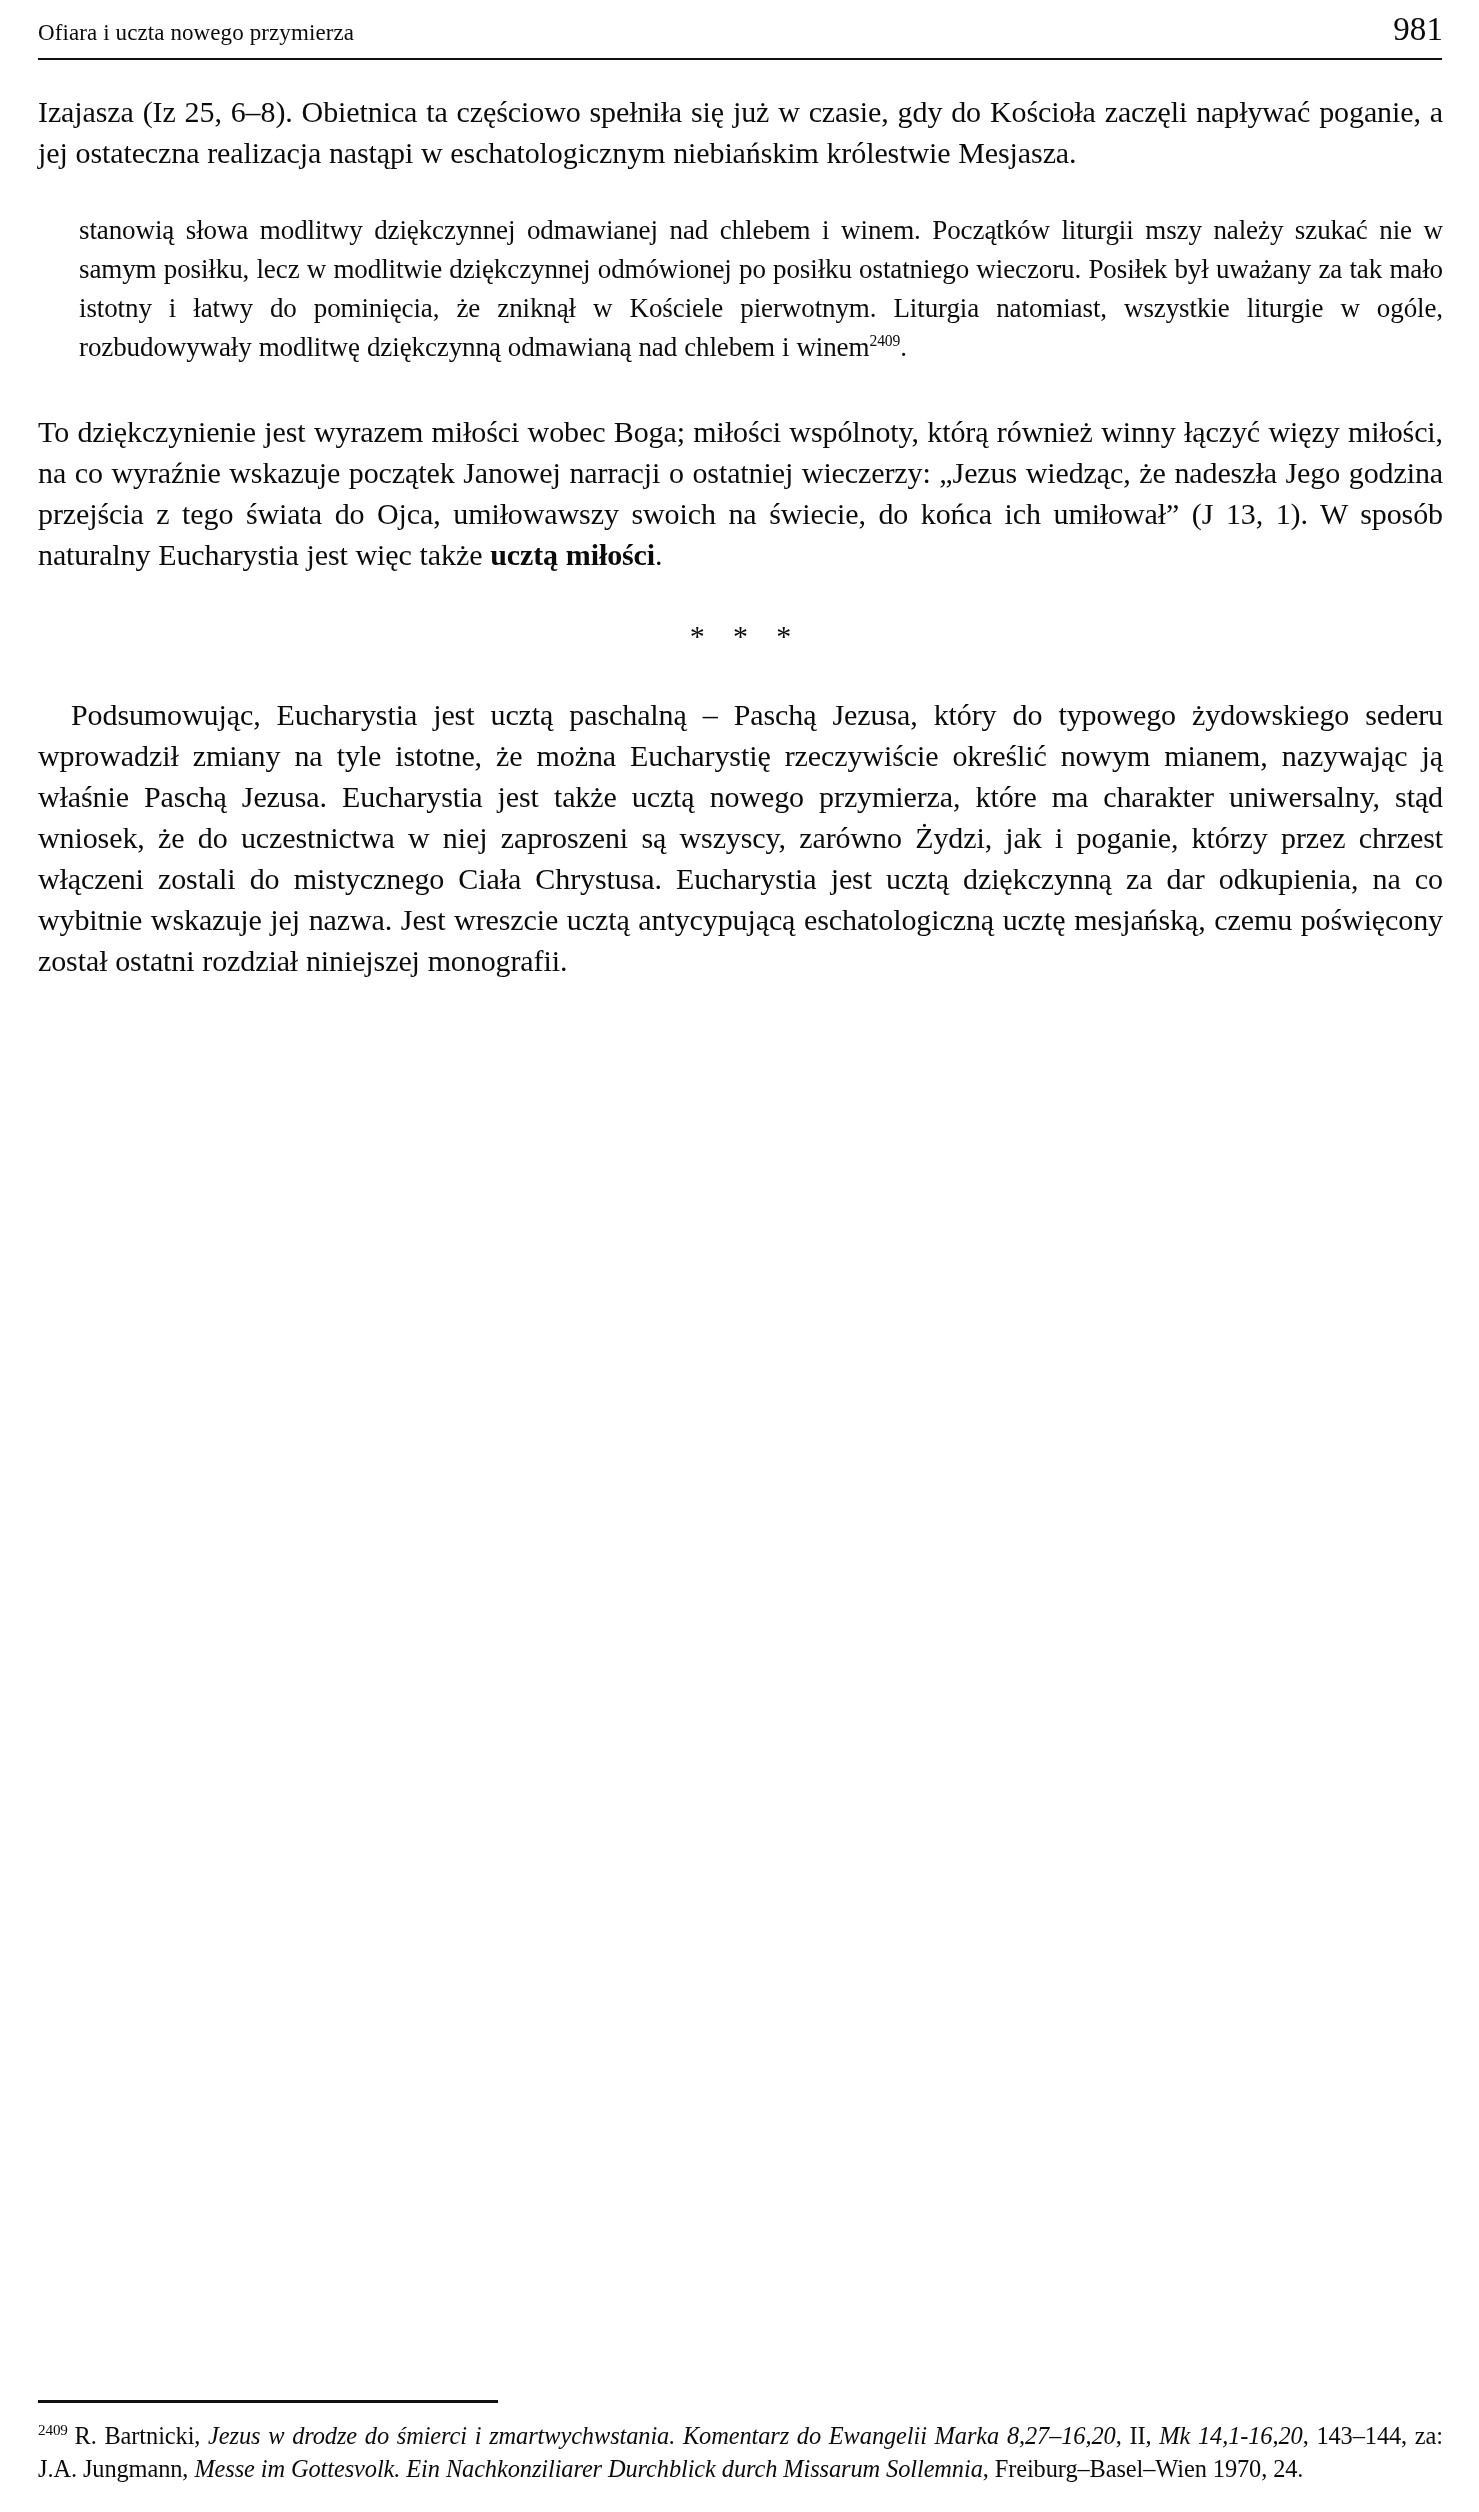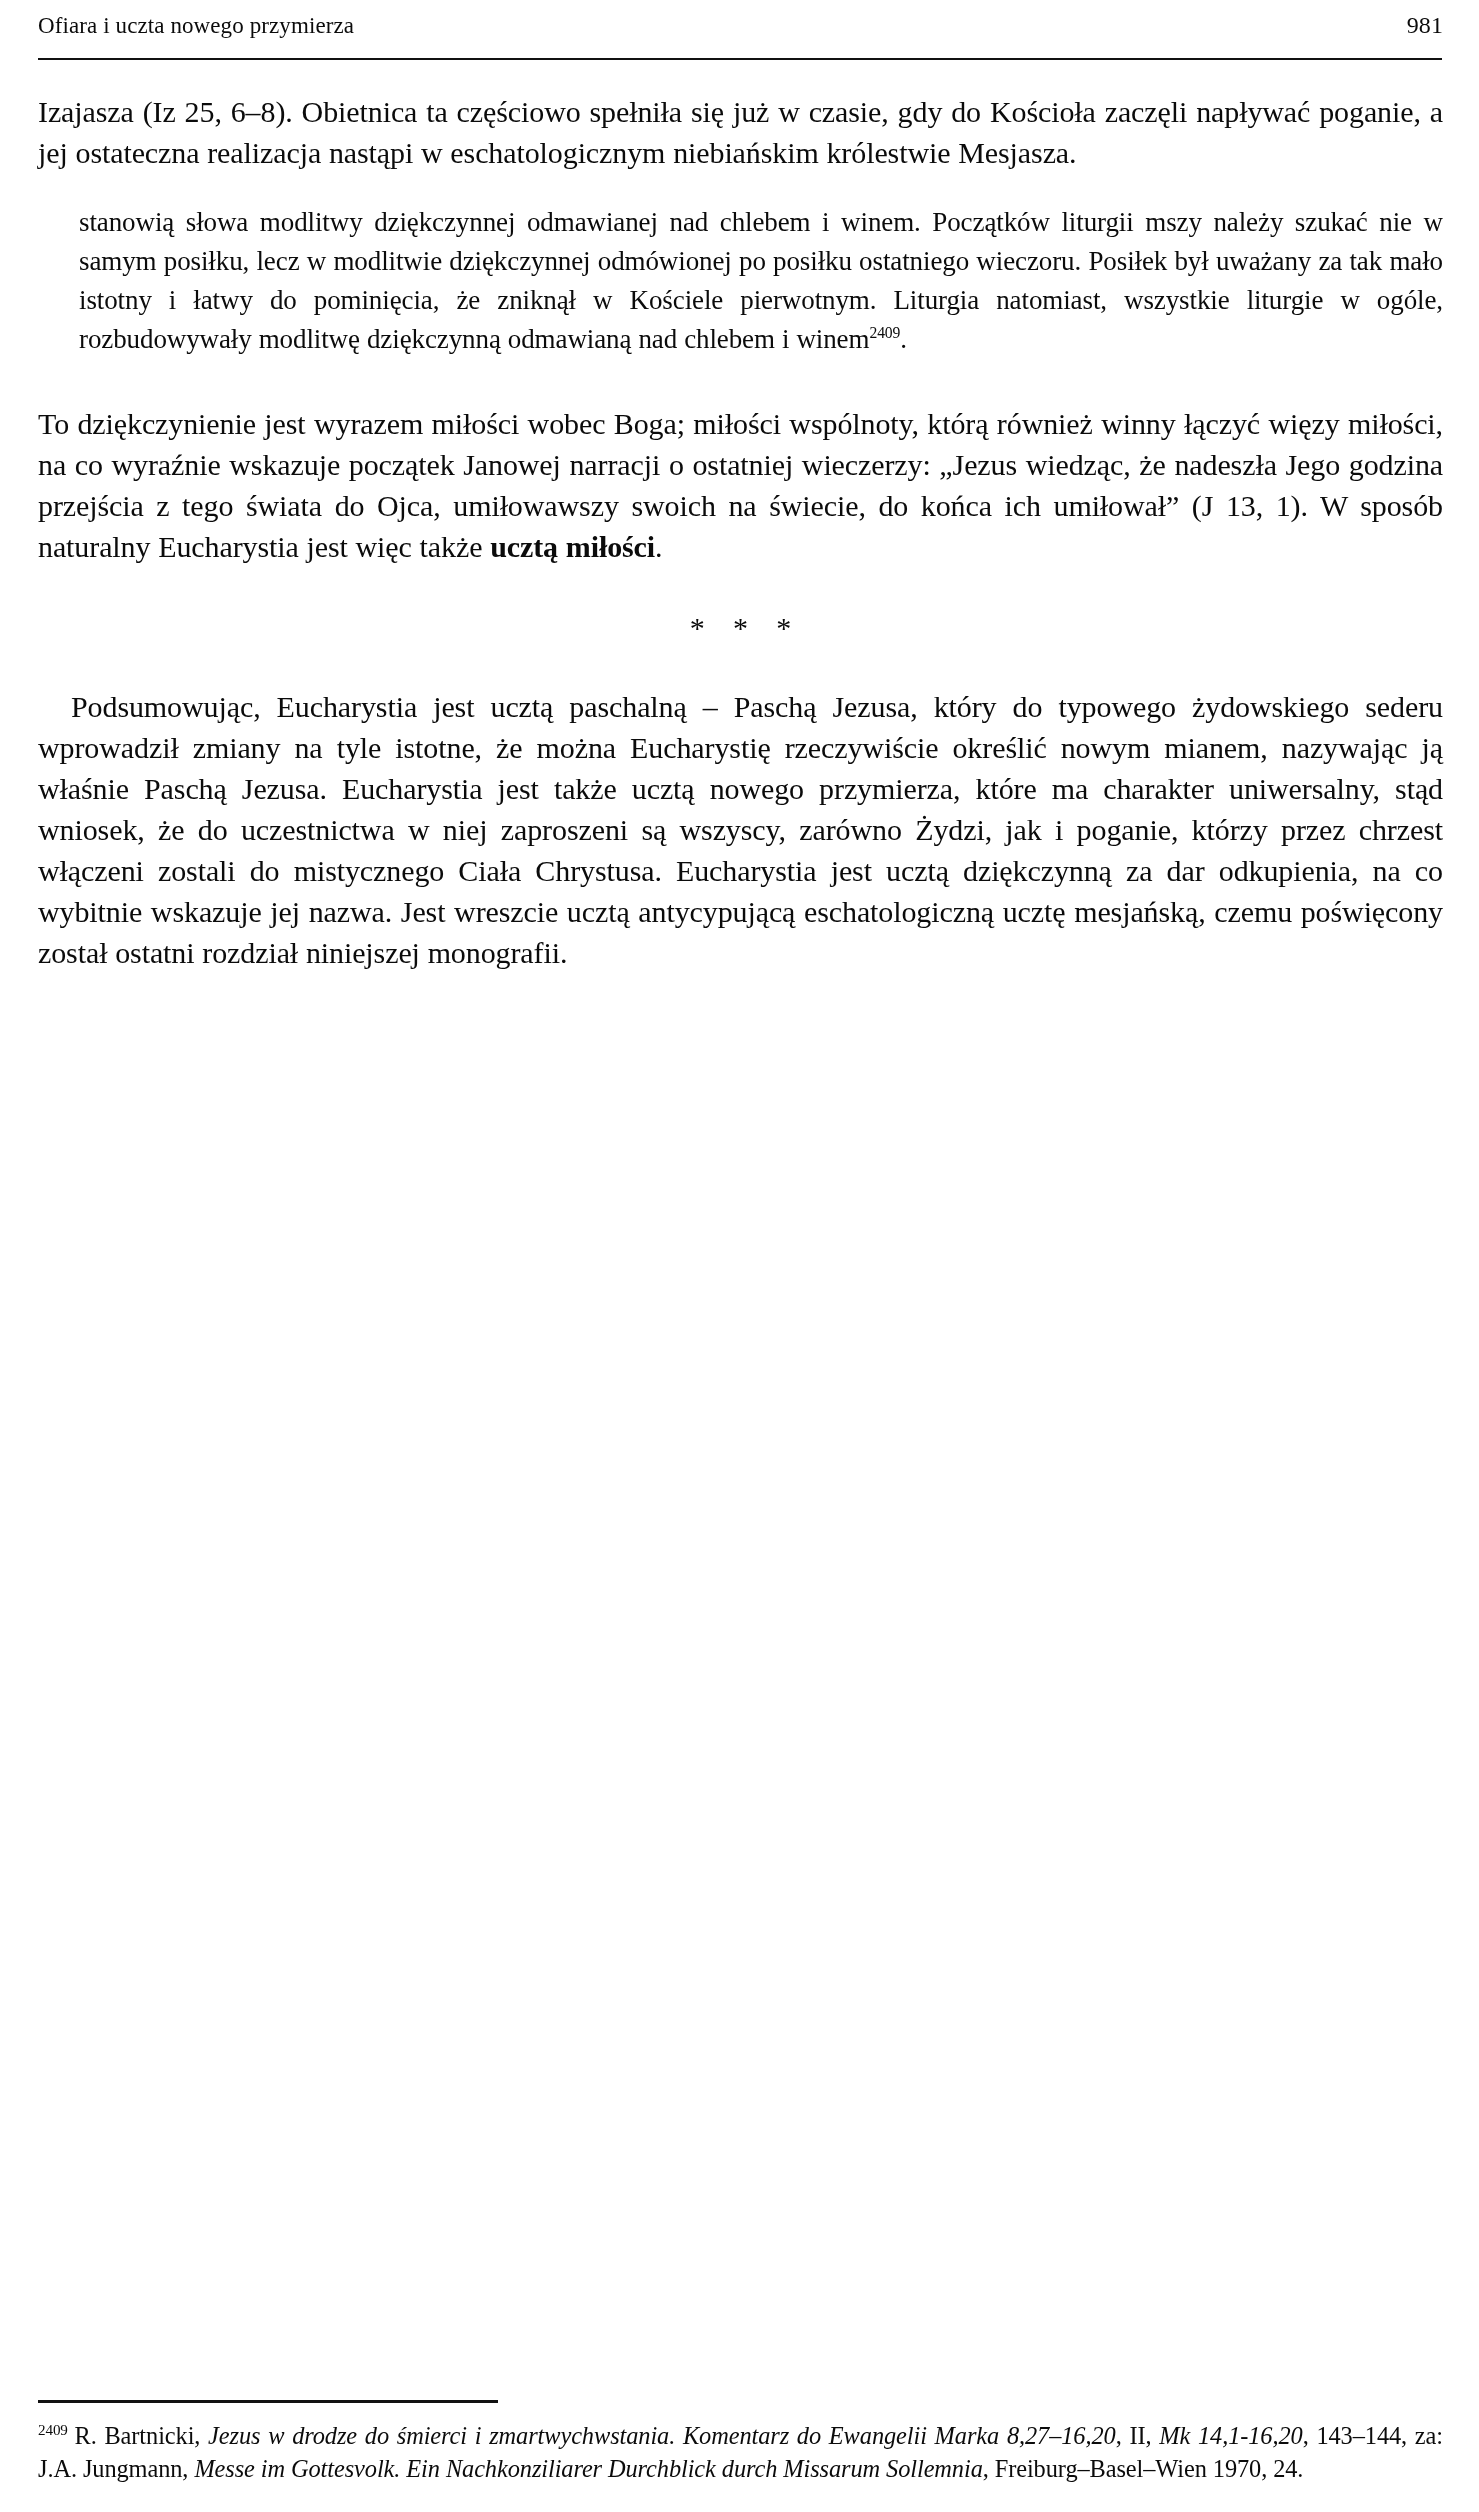--- a/index.html
+++ b/index.html
@@ -35,21 +35,21 @@
     align-items: baseline;
     justify-content: space-between;
     font-size: 23px;
     line-height: 1.0;
     letter-spacing: 0.1px;
   }
   .running-head .title {
     white-space: nowrap;
   }
   .running-head .folio {
-    font-size: 24px;
+    font-size: 33px;
   }
   .head-rule {
     position: absolute;
     left: 38px;
     top: 58px;
     width: 1404px;
     height: 2.2px;
     background: #111;
   }
 
@@ -72,21 +72,21 @@
     word-spacing: 0.4px;
   }
   p.flush { text-indent: 0; }
   p.indent { text-indent: 33px; }
   p.last-line-left { text-align-last: left; }
 
   
   .quote-block {
     margin-left: 41px;
     width: 1364px;
-    margin-top: 30px;
+    margin-top: 38px;
     margin-bottom: 4.4px;
   }
   .quote-block p {
     font-size: 27px;
     line-height: 39px;
   }
 
   sup {
     font-size: 0.58em;
     vertical-align: super;

